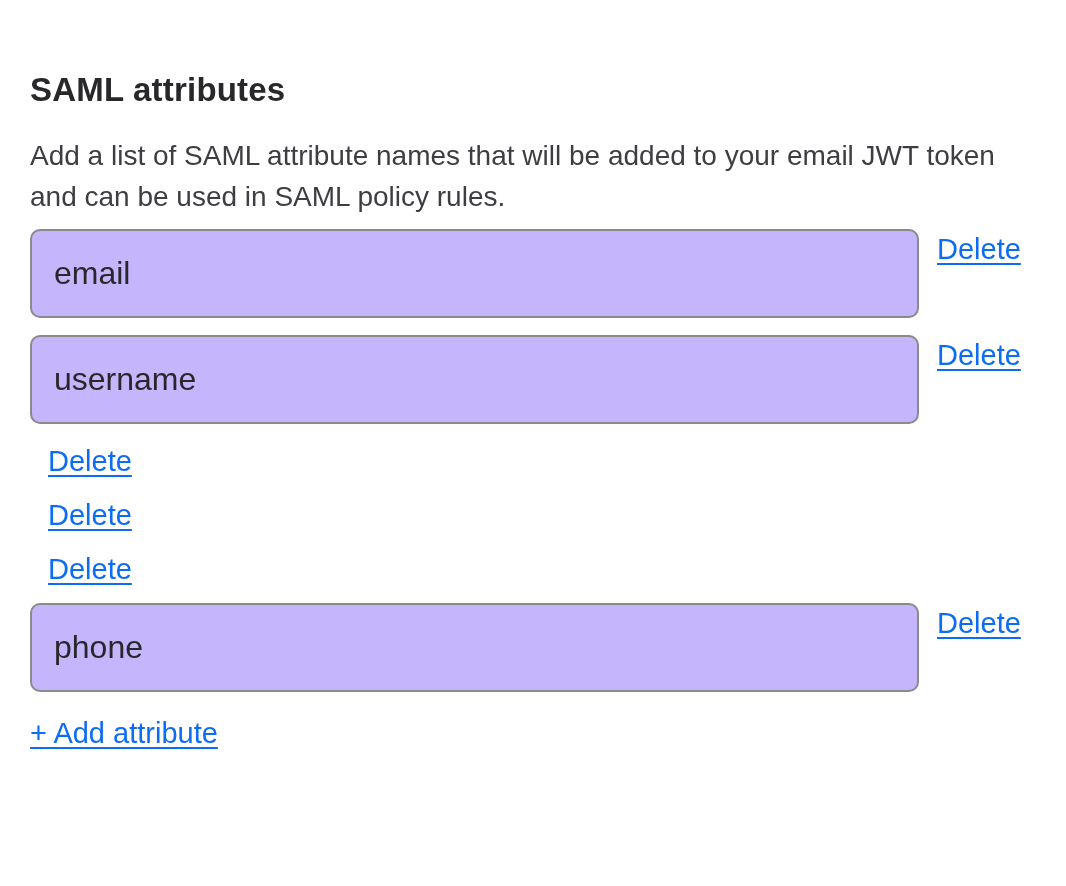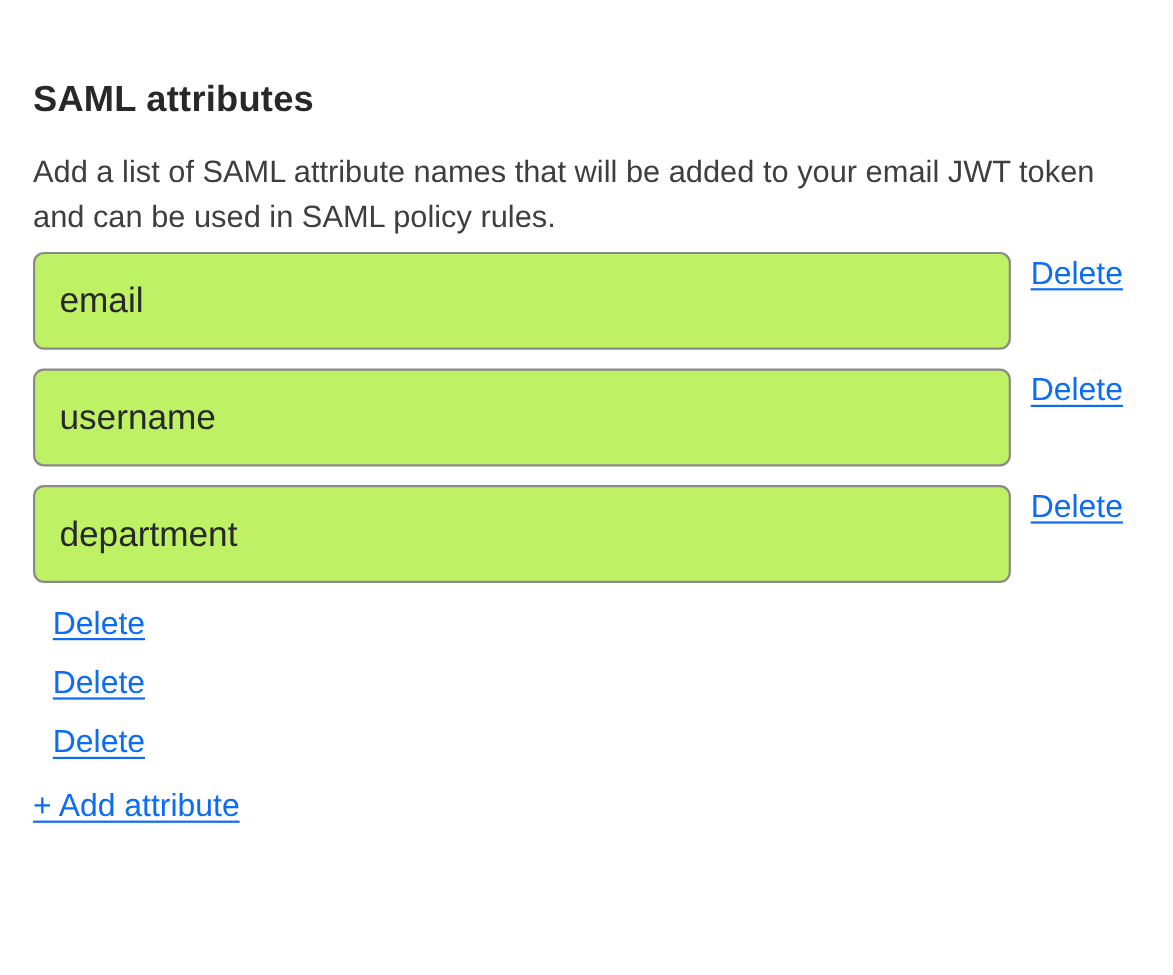--- a/index.html
+++ b/index.html
@@ -42,21 +42,21 @@
   .attr-input {
     width: 889px;
     height: 89px;
     box-sizing: border-box;
     border: 2px solid var(--input-border, #8a8a8a);
     border-radius: 10px;
     padding: 0 22px;
     font-family: inherit;
     font-size: 32px;
     color: var(--input-text, #28282b);
-    background: #bef264;
+    background: #c4b5fd;
     outline: none;
   }
   .delete-link {
     margin-left: 18px;
     margin-top: 3px;
     font-size: 29px;
     line-height: 34px;
     color: var(--link, #0d6cf5);
     text-underline-offset: 4px;
     text-decoration-thickness: 2px;
@@ -88,31 +88,31 @@
     <input class="attr-input" type="text" value="email" style="">
     <a class="delete-link" href="#">Delete</a>
   </div>
 
   <div class="attr-row">
     <input class="attr-input" type="text" value="username" style="">
     <a class="delete-link" href="#">Delete</a>
   </div>
 
   <div class="attr-row">
-    <input class="attr-input" type="text" value="department" style="">
     <a class="delete-link" href="#">Delete</a>
   </div>
 
   <div class="attr-row">
     <a class="delete-link" href="#">Delete</a>
   </div>
 
   <div class="attr-row">
     <a class="delete-link" href="#">Delete</a>
   </div>
 
   <div class="attr-row">
+    <input class="attr-input" type="text" value="phone" style="">
     <a class="delete-link" href="#">Delete</a>
   </div>
 </div>
 
   <a class="add-link" href="#">+ Add attribute</a>
 </main>
 
 </body></html>

